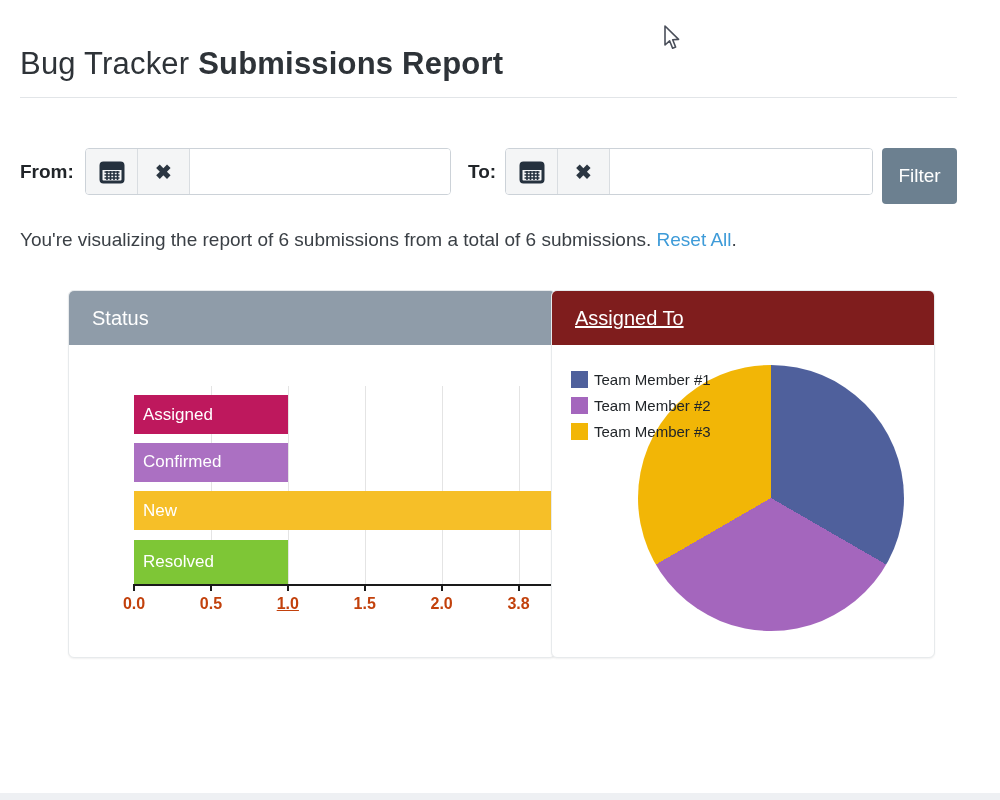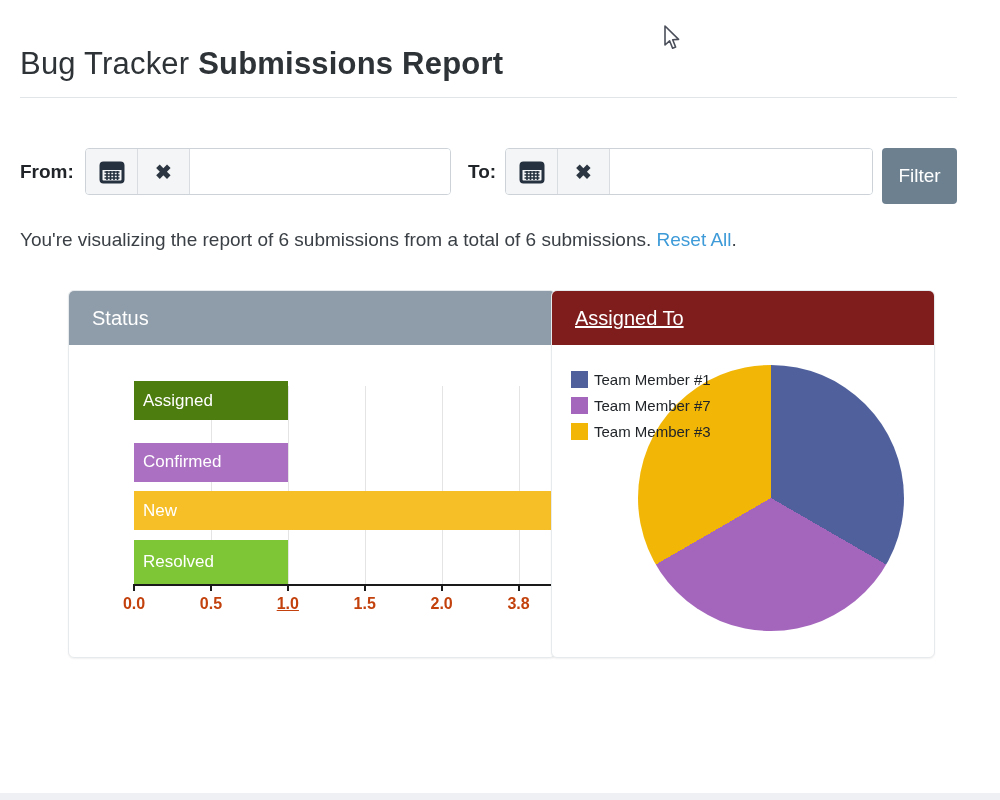--- a/index.html
+++ b/index.html
@@ -121,21 +121,21 @@
         <div class="tick-label" style="left: 218.818px; top: 304px; text-decoration: underline;">1.0</div>
         <div class="gridline" style="left: 295.727px; top: 95px; height: 198px; background: rgb(228, 228, 228);"></div>
         <div class="tick-mark" style="left: 294.727px; top: 293px; background: rgb(26, 26, 26);"></div>
         <div class="tick-label" style="left: 295.727px; top: 304px;">1.5</div>
         <div class="gridline" style="left: 372.636px; top: 95px; height: 198px; background: rgb(228, 228, 228);"></div>
         <div class="tick-mark" style="left: 371.636px; top: 293px; background: rgb(26, 26, 26);"></div>
         <div class="tick-label" style="left: 372.636px; top: 304px;">2.0</div>
         <div class="gridline" style="left: 449.545px; top: 95px; height: 198px; background: rgb(228, 228, 228);"></div>
         <div class="tick-mark" style="left: 448.545px; top: 293px; background: rgb(26, 26, 26);"></div>
         <div class="tick-label" style="left: 449.545px; top: 304px;">3.8</div>
-        <div class="bar" style="left: 65px; top: 90px; width: 153.818px; height: 39px; background: #4d7c0f;">
+        <div class="bar" style="left: 65px; top: 104px; width: 153.818px; height: 39px; background: #be185d;">
           <span>Assigned</span>
         </div>
         <div class="bar" style="left: 65px; top: 151.7px; width: 153.818px; height: 39px; background: rgb(171, 112, 194);">
           <span>Confirmed</span>
         </div>
         <div class="bar" style="left: 65px; top: 200.4px; width: 423px; height: 39px; background: rgb(246, 191, 40);">
           <span>New</span>
         </div>
         <div class="bar" style="left: 65px; top: 249.1px; width: 153.818px; height: 44px; background: rgb(126, 198, 54);">
           <span>Resolved</span>
@@ -147,21 +147,21 @@
   <section class="panel panel-pie">
     <header style="background: #7f1d1d; text-decoration: underline;">Assigned To</header>
     <div class="pie" id="pie" style="background: conic-gradient(rgb(79, 96, 156) 0%, rgb(79, 96, 156) 33.3333%, rgb(164, 102, 189) 33.3333%, rgb(164, 102, 189) 66.6667%, rgb(242, 182, 6) 66.6667%, rgb(242, 182, 6) 100%);"></div>
     <ul class="legend" id="legend">
         <li>
           <span class="sw" style="background: rgb(79, 96, 156);"></span>
           <span class="lbl">Team Member #1</span>
         </li>
         <li>
           <span class="sw" style="background: rgb(164, 102, 189);"></span>
-          <span class="lbl">Team Member #7</span>
+          <span class="lbl">Team Member #2</span>
         </li>
         <li>
           <span class="sw" style="background: rgb(242, 182, 6);"></span>
           <span class="lbl">Team Member #3</span>
         </li>
       </ul>
   </section>
 
   <svg class="cursor" width="22" height="30" viewBox="0 0 22 30">
     <path d="M4 2 L4 21 L8.6 16.8 L11.6 24.2 L14.6 23 L11.7 15.8 L17.6 15.4 Z" fill="#fff" stroke="#4a4f5a" stroke-width="1.6" stroke-linejoin="round"></path>

